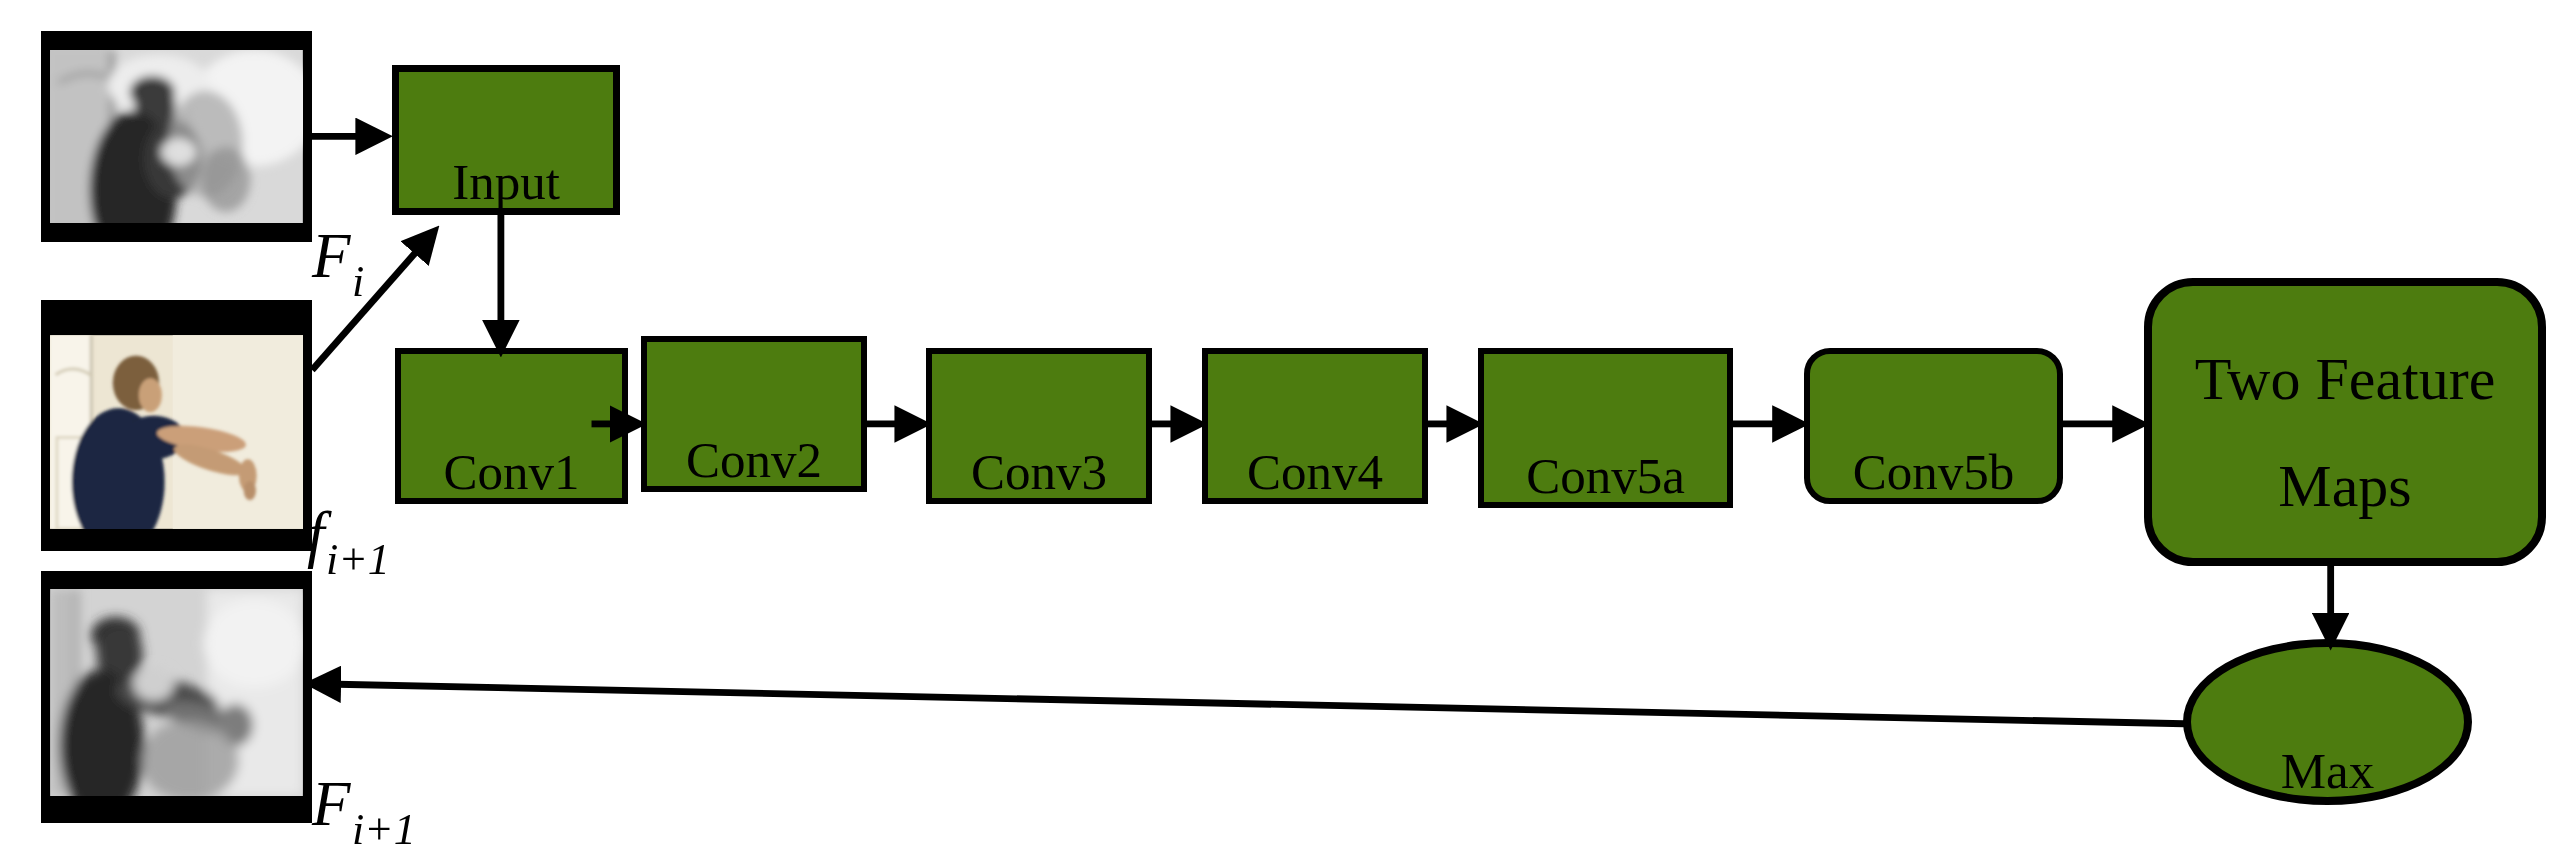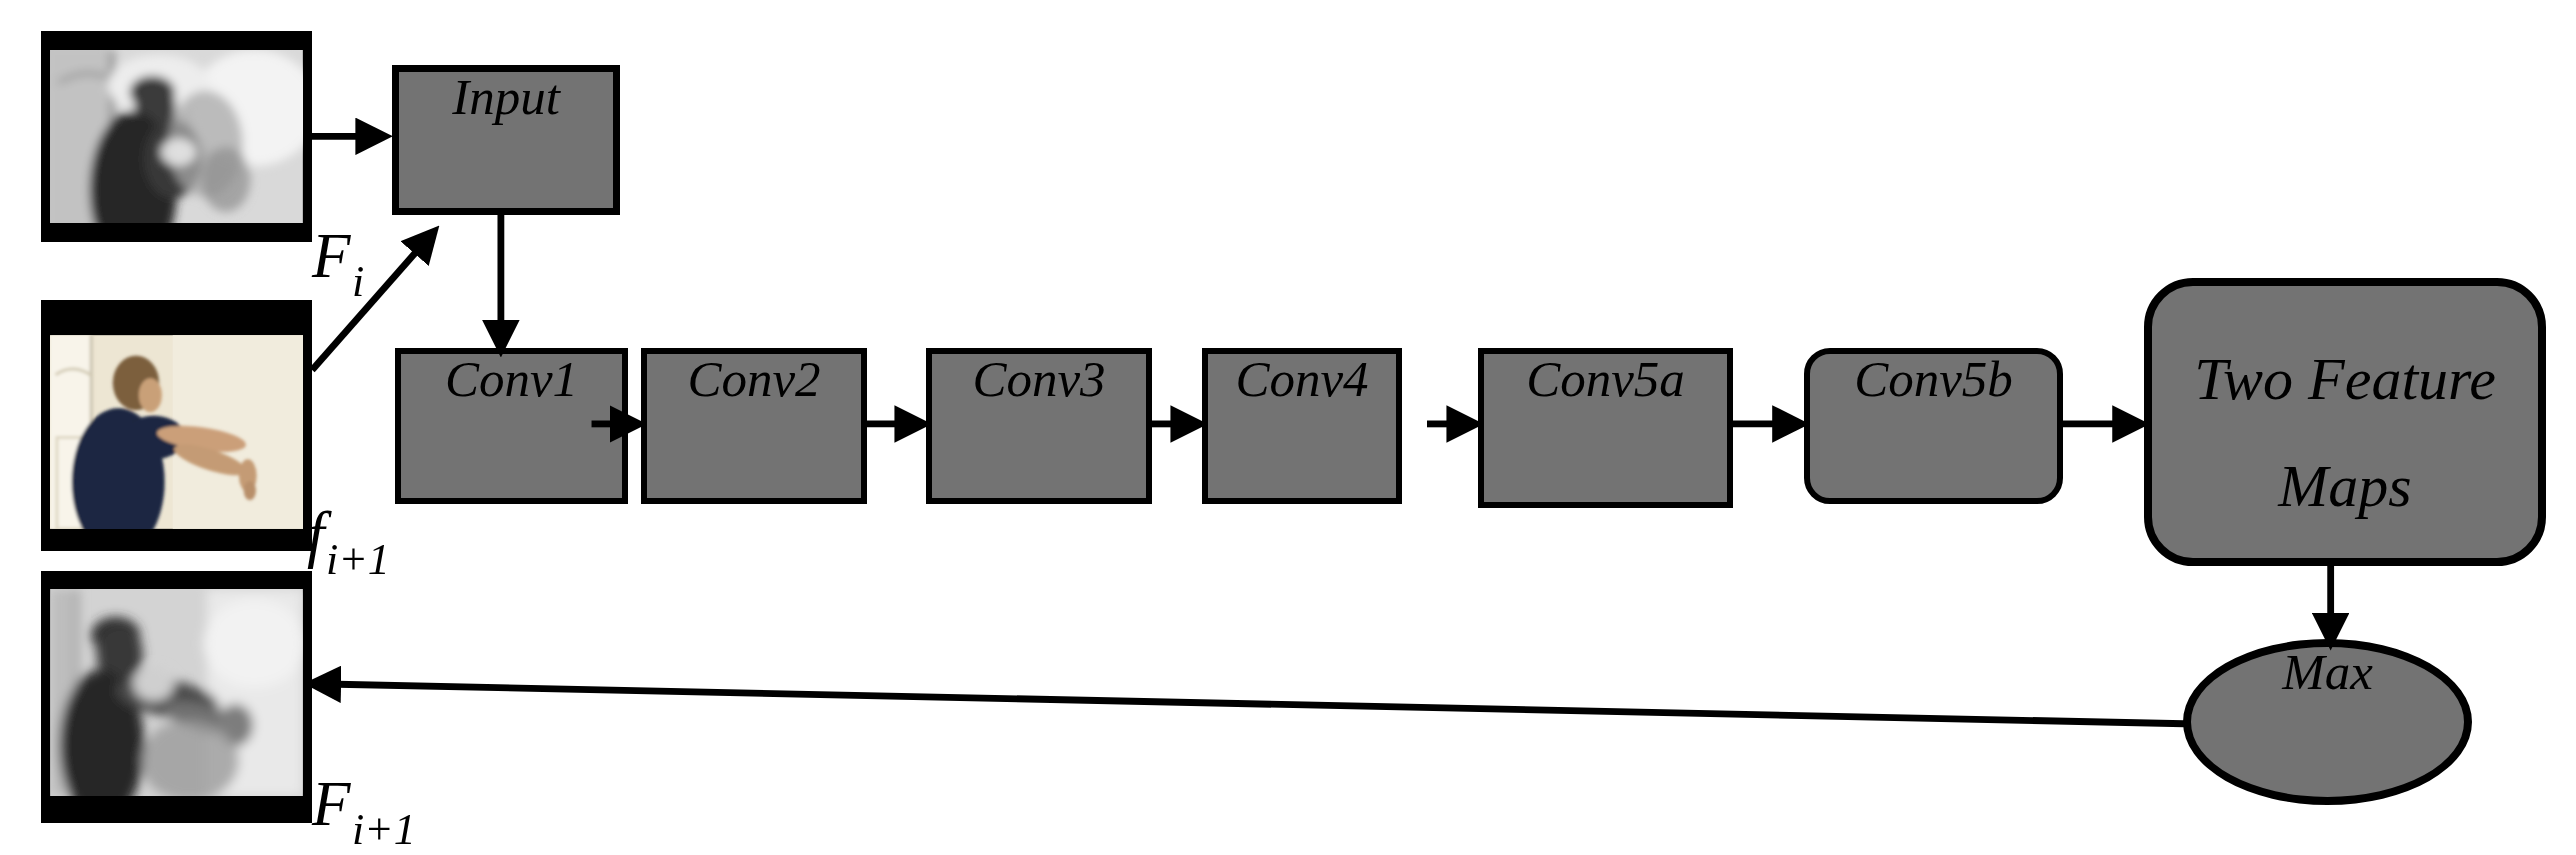--- a/index.html
+++ b/index.html
@@ -1,20 +1,20 @@
 <!DOCTYPE html>
 <html style="font-size:11px"><head>
 <meta charset="utf-8">
 <style>
   html,body{margin:0;padding:0;background:#ffffff;}
   body{width:2576px;height:856px;overflow:hidden;}
   #canvas{position:relative;width:2576px;height:856px;background:#ffffff;
           font-family:"Liberation Serif","DejaVu Serif",serif;color:#000;}
-  .node{position:absolute;background:#737373;border:6.8px solid #000;
-        display:flex;align-items:flex-start;justify-content:center;box-sizing:border-box;font-style:italic;}
+  .node{position:absolute;background:#4d7c0f;border:6.8px solid #000;
+        display:flex;align-items:flex-end;justify-content:center;box-sizing:border-box;}
   .node .lbl{font-size:51px;line-height:1;white-space:nowrap;}
   .rounded{border-radius:49px;border-width:8.2px;}
   .ellipse{border-radius:50%;border-width:8.2px;}
   .photo{position:absolute;background:#000;box-sizing:border-box;}
   .photo svg{display:block;}
   .mlabel{position:absolute;font-style:italic;font-size:63px;line-height:1;white-space:nowrap;}
   .mlabel .sub{font-size:44px;vertical-align:-19px;margin-left:1.4px;}
   #wires{position:absolute;left:0;top:0;z-index:5;pointer-events:none;}
   .tfm-line{position:absolute;left:0;width:100%;text-align:center;font-size:60px;line-height:1;}
 </style>
@@ -109,27 +109,27 @@
     <span>F</span><span class="sub">i+1</span>
   </div>
 
   <div class="node" style="left:392px;top:65px;width:228px;height:150px;border-width:7.5px;">
     <span class="lbl">Input</span>
   </div>
 
   <div class="node" style="left:363px;top:348px;width:233px;height:156px;margin-left:32px;">
     <span class="lbl">Conv1</span>
   </div>
-  <div class="node" style="left:641px;top:348px;width:226px;height:156px;">
+  <div class="node" style="left:641px;top:336px;width:226px;height:156px;">
     <span class="lbl">Conv2</span>
   </div>
   <div class="node" style="left:926px;top:348px;width:226px;height:156px;">
     <span class="lbl">Conv3</span>
   </div>
-  <div class="node" style="left:1202px;top:348px;width:200px;height:156px;">
+  <div class="node" style="left:1202px;top:348px;width:226px;height:156px;">
     <span class="lbl">Conv4</span>
   </div>
   <div class="node" style="left:1478px;top:348px;width:255px;height:160px;">
     <span class="lbl">Conv5a</span>
   </div>
   <div class="node" style="left:1804px;top:348px;width:259px;height:156px;border-radius:26px;">
     <span class="lbl">Conv5b</span>
   </div>
 
   <div class="node rounded" style="left:2144px;top:278px;width:402px;height:288px;">

